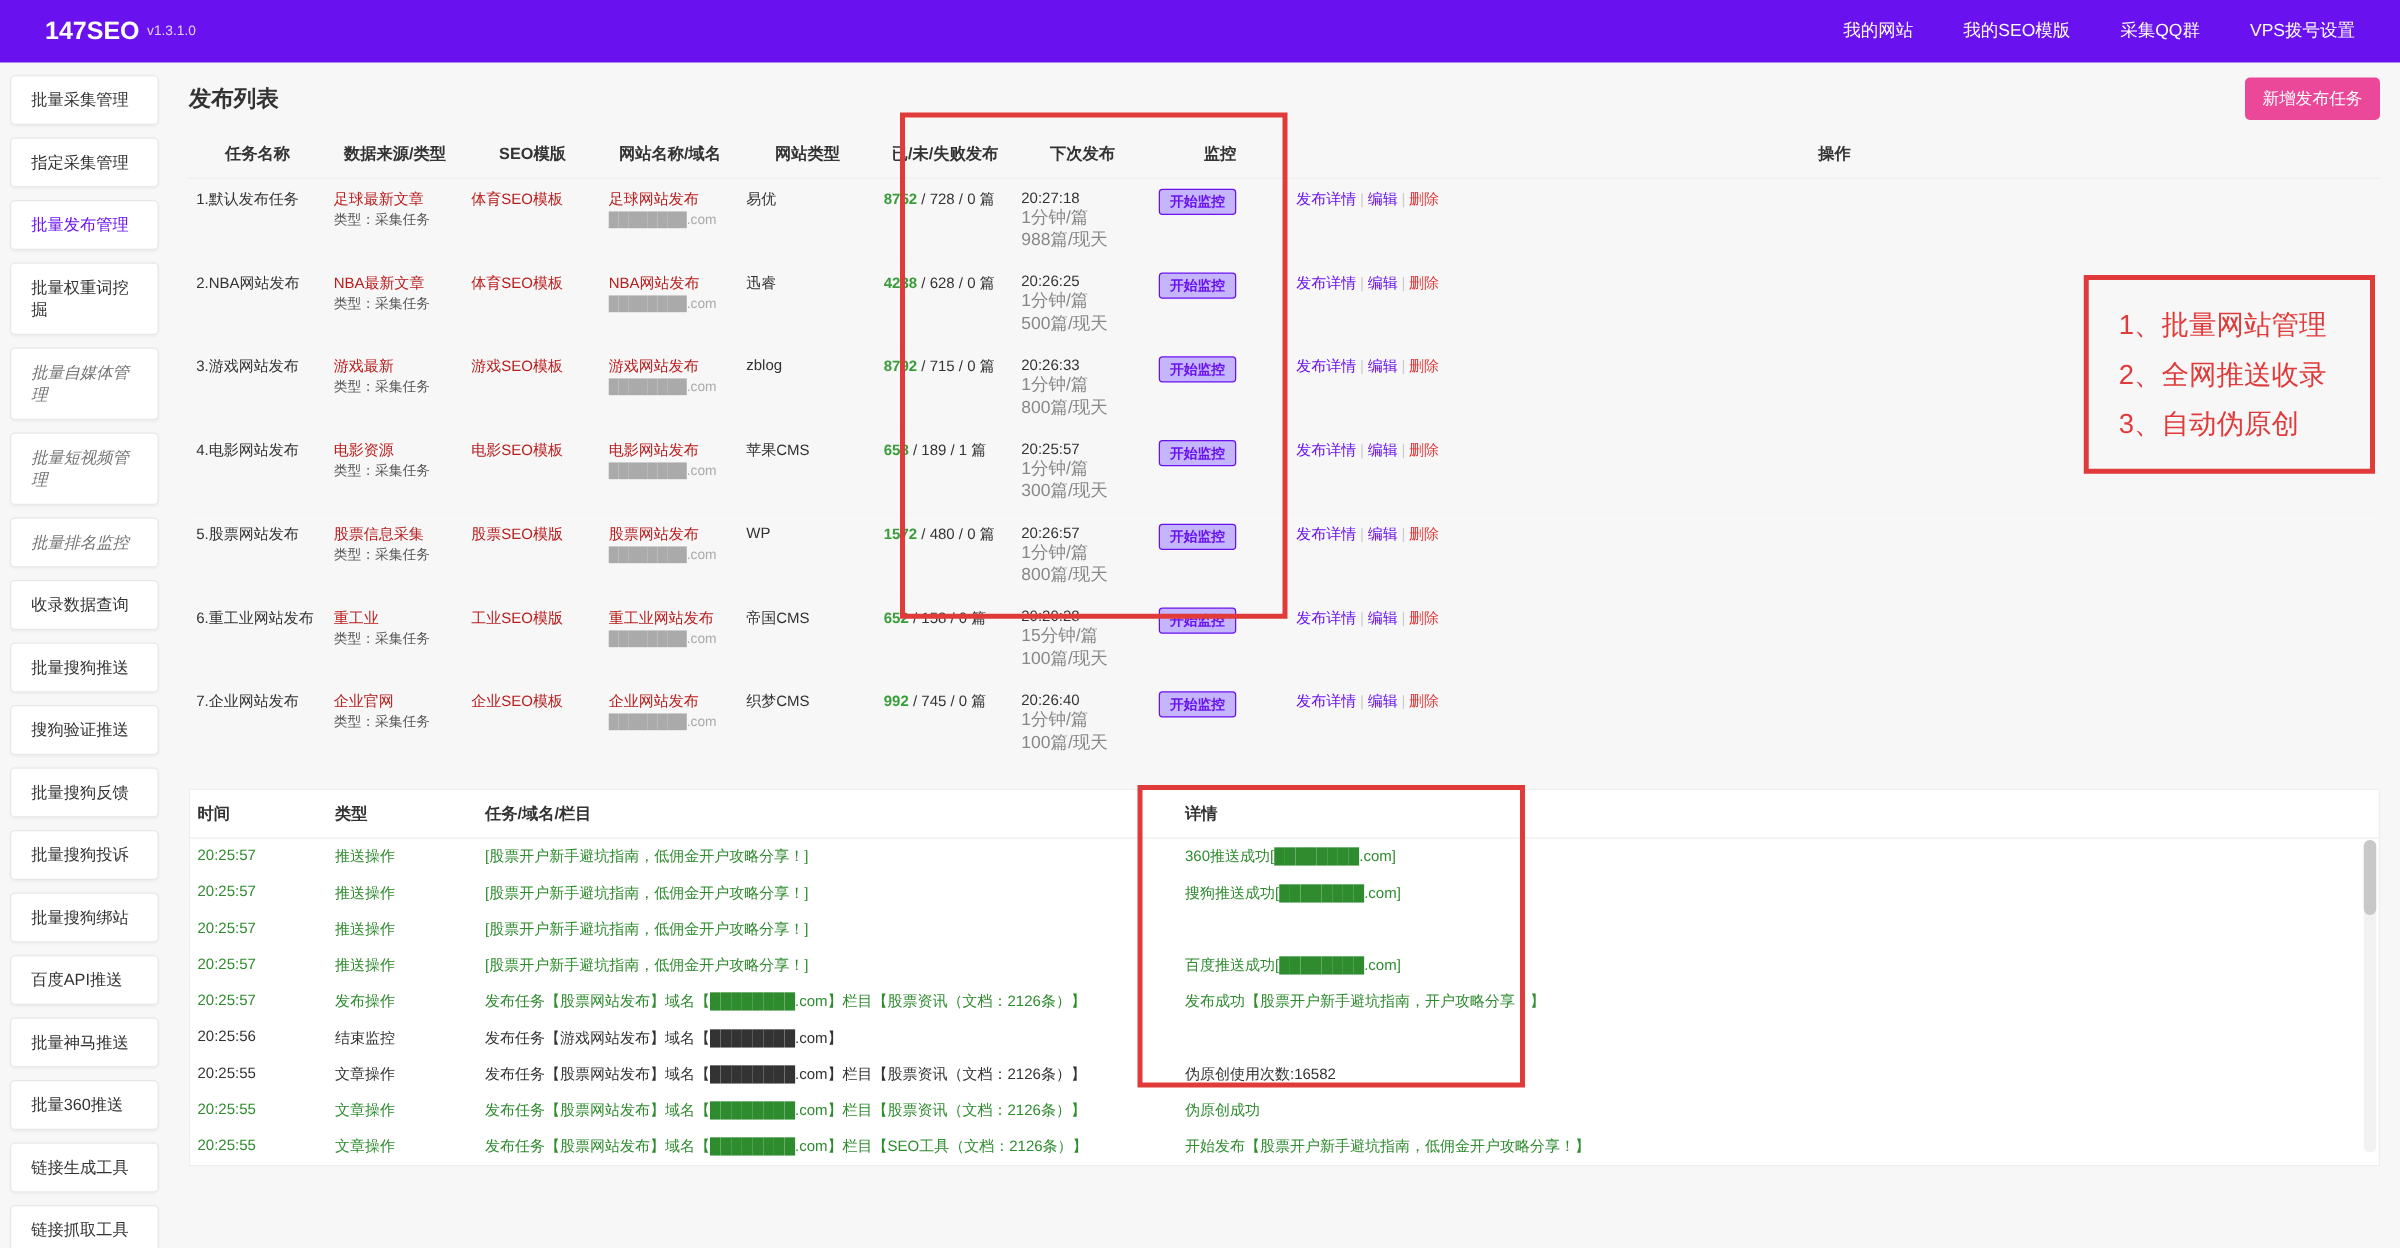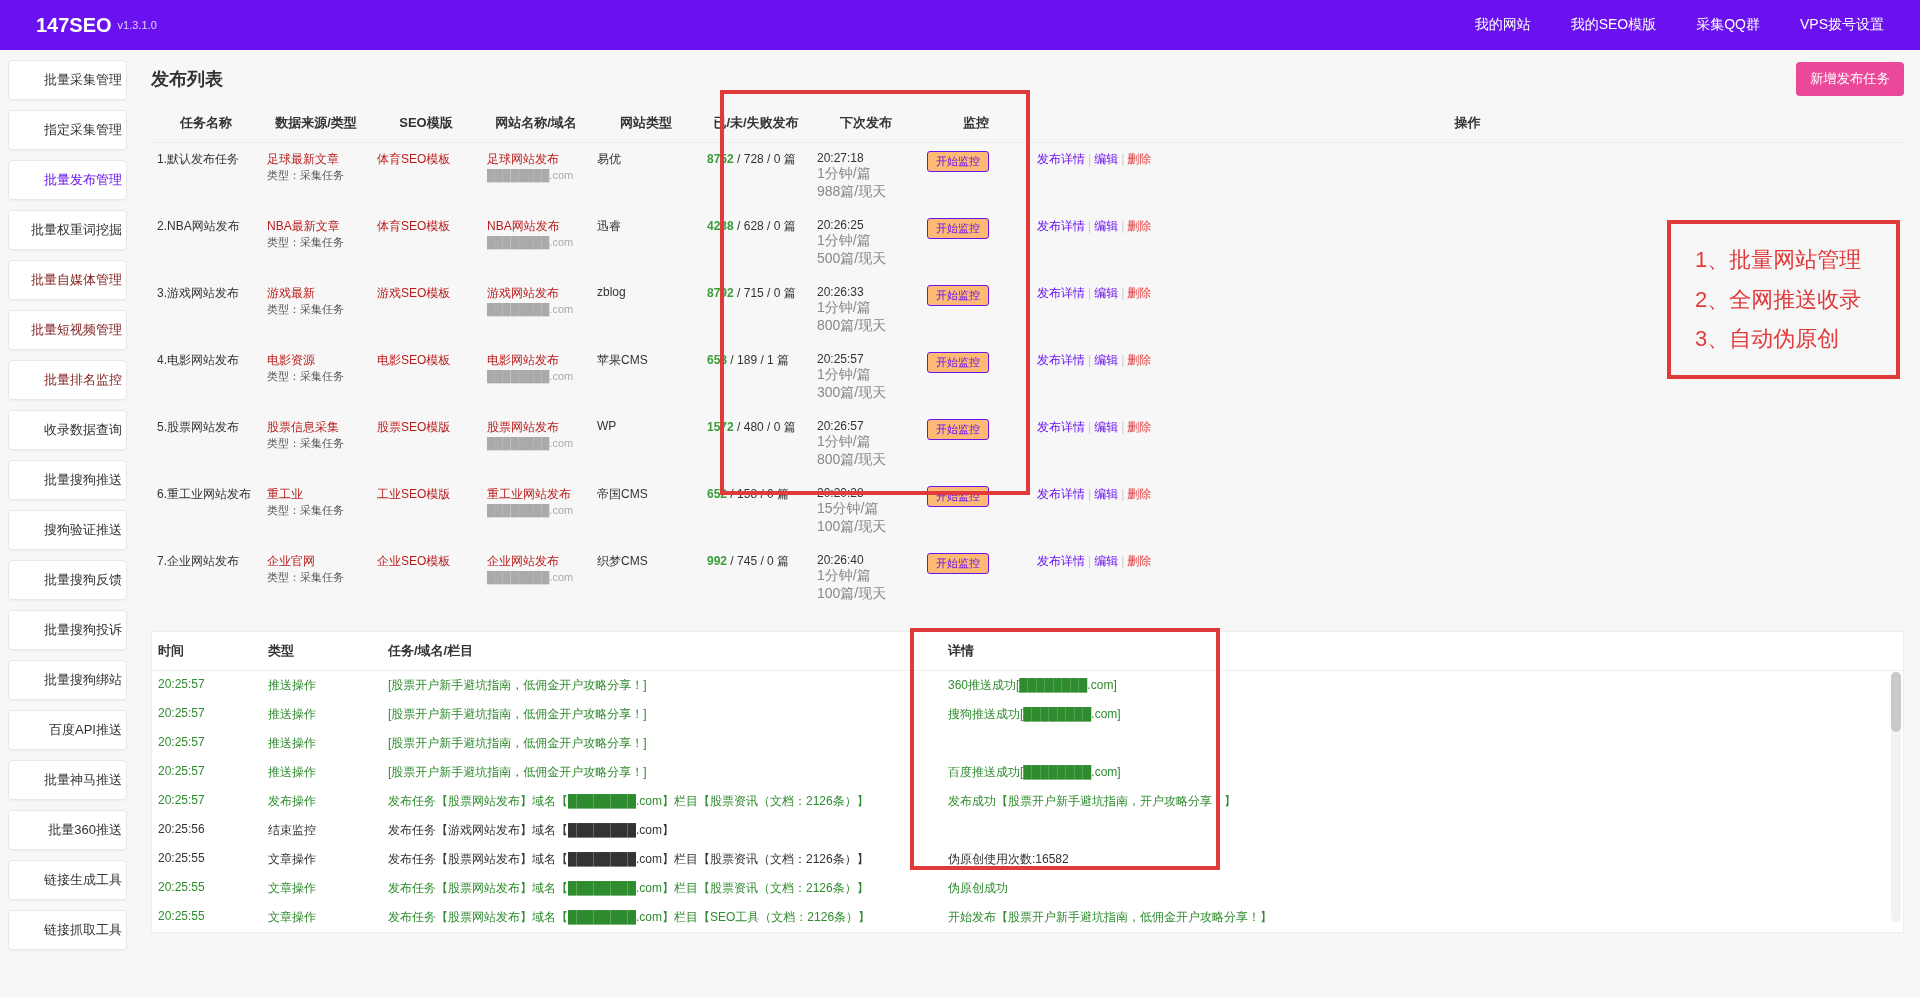--- a/index.html
+++ b/index.html
@@ -4,37 +4,37 @@
 <style>
   * { margin:0; padding:0; box-sizing:border-box; font-family: "Microsoft YaHei", Arial, sans-serif; }
   body { background:#f7f7f7; font-size:13px; color:#333; }
   .header { background:#6a11ef; color:#fff; height:50px; display:flex; align-items:center; padding:0 36px; }
   .brand { font-size:20px; font-weight:bold; }
   .ver { font-size:11px; margin-left:6px; opacity:.8; }
   .nav { margin-left:auto; display:flex; gap:40px; }
   .nav span { cursor:pointer; font-size:14px; }
   .layout { display:flex; }
   .sidebar { width:135px; padding:10px 8px; display:flex; flex-direction:column; gap:10px; }
-  .sbtn { background:#fff; border:1px solid #e8e8e8; border-radius:4px; padding:10px 4px; text-align:right; cursor:pointer; box-shadow:0 1px 2px rgba(0,0,0,.04); }
+  .sbtn { background:#fff; border:1px solid #e8e8e8; border-radius:4px; padding:10px 16px; text-align:left; cursor:pointer; box-shadow:0 1px 2px rgba(0,0,0,.04); }
   .sbtn.active { color:#6a11ef; }
-  .sbtn.dis { color:#7f1d1d; }
+  .sbtn.dis { color:#737373;font-style:italic; }
   .main { flex:1; padding:12px 16px; position:relative; }
   .toprow { display:flex; align-items:center; }
   .title { font-size:18px; font-weight:bold; }
   .addbtn { margin-left:auto; background:#ec4899; color:#fff; border:none; padding:8px 14px; border-radius:4px; cursor:pointer; }
   table { width:100%; border-collapse:collapse; margin-top:8px; table-layout:fixed; }
   th { text-align:center; padding:10px 6px; font-size:13px; font-weight:bold; border-bottom:1px solid #eee; }
   td { padding:8px 6px; vertical-align:top; font-size:12px; border-top:1px solid #f5f5f5; }
   .link { color:#b91c1c; cursor:pointer; }
   .sub { color:#555; font-size:11px; }
   .domain { color:#aaa; font-size:11px; }
   .g { color:#3a9c3a; font-weight:bold; }
   .stat { font-size:14px; color:#888; }
   .time { font-size:12px; }
-  .monbtn { border:1px solid #6a11ef; color:#6a11ef; background:#fdba74; padding:2px 8px; border-radius:3px; font-size:11px; cursor:pointer; }
+  .monbtn { border:1px solid #6a11ef; color:#6a11ef; background:#c4b5fd; padding:2px 8px; border-radius:3px; font-size:11px; cursor:pointer;font-weight:bold; }
   .op a { color:#6a11ef; cursor:pointer; }
   .op .del { color:#e03a3a; }
   .op .sep { color:#ccc; margin:0 3px; }
   .redbox { position:absolute; border:4px solid #e03a3a; pointer-events:none; }
   .callout { position:absolute; border:4px solid #e03a3a; padding:16px 24px; color:#e03a3a; font-size:22px; line-height:1.8; background:transparent; }
   .logpanel { margin-top:20px; background:#fff; border:1px solid #eee; position:relative; }
   .loghd { display:flex; padding:10px 6px; border-bottom:1px solid #eee; font-weight:bold; }
   .logrow { display:flex; padding:6px 6px; font-size:12px; }
   .lc1 { width:110px; }
   .lc2 { width:120px; }

